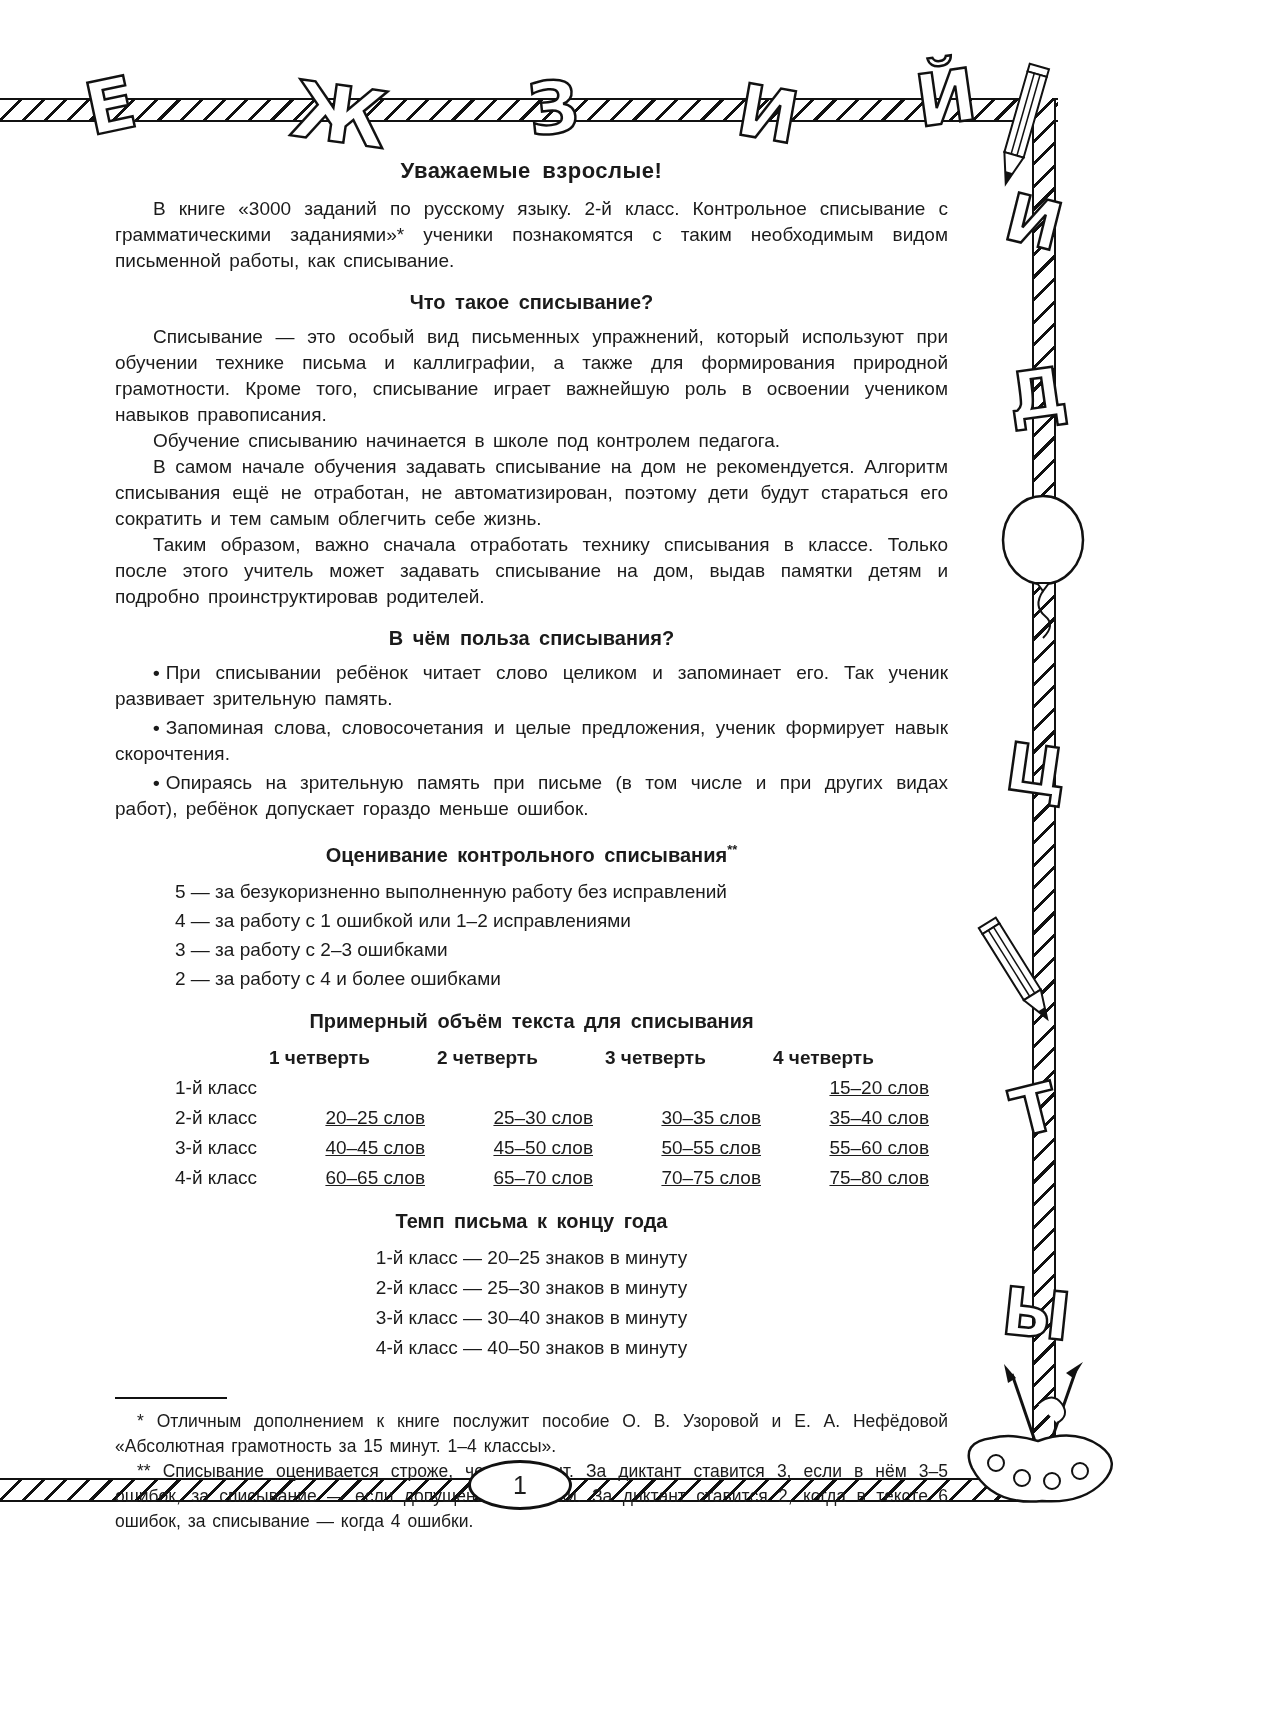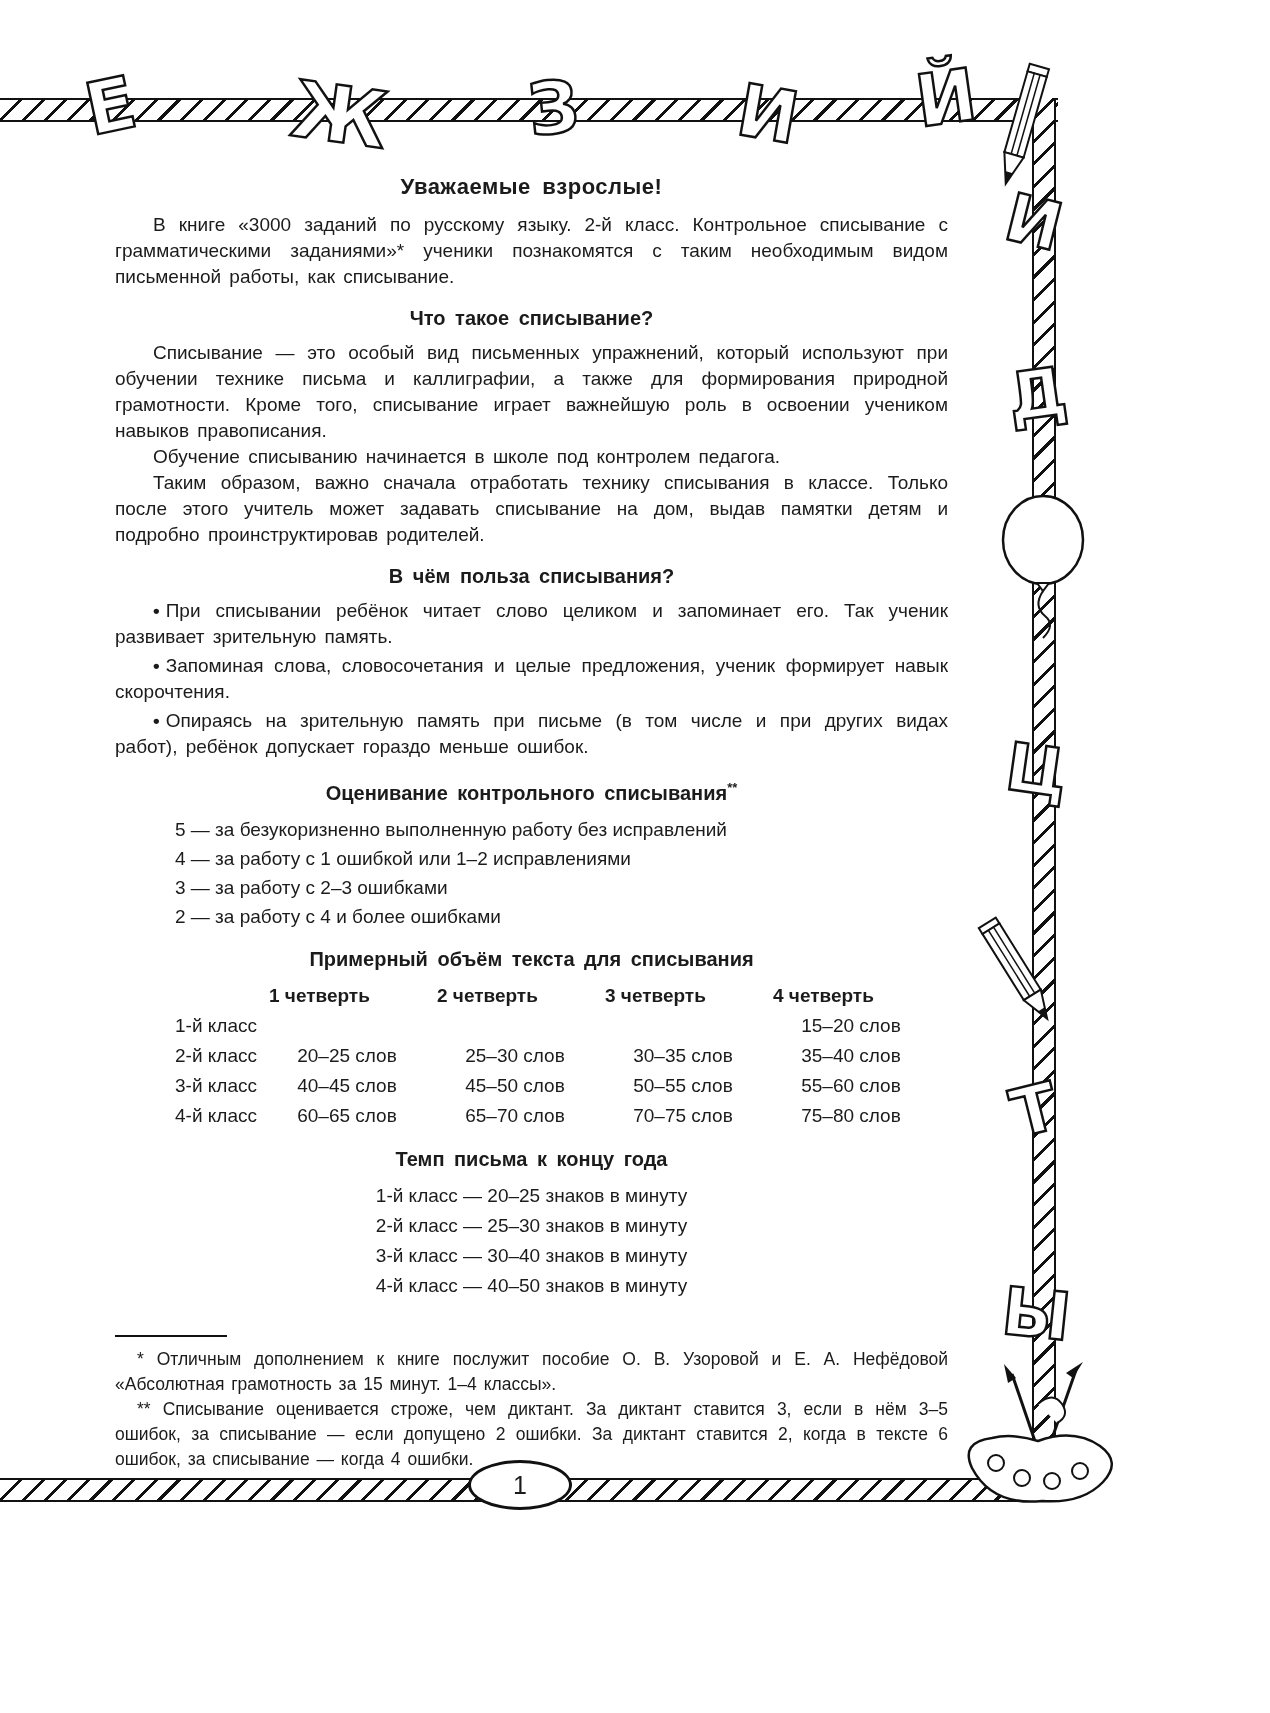--- a/index.html
+++ b/index.html
@@ -57,21 +57,21 @@
     border: 3px solid #111;
     border-radius: 50%;
     display: flex; align-items: center; justify-content: center;
     font-size: 25px;
     z-index: 4;
   }
 
   
   .content {
     position: absolute;
-    left: 115px; top: 174px;
+    left: 115px; top: 158px;
     width: 833px;
     z-index: 2;
     font-size: 19px;
     line-height: 26px;
   }
   .title {
     text-align: center;
     font-size: 22px;
     font-weight: bold;
     letter-spacing: 0.5px;
@@ -104,21 +104,21 @@
     margin-top: 4px;
   }
   .vol-table th, .vol-table td {
     font-size: 19px;
     padding: 2px 6px;
     height: 28px;
     white-space: nowrap;
   }
   .vol-table th { font-weight: bold; text-align: left; }
   .vol-table td.label-cell { text-align: right; width: 120px; }
-  .vol-table td.val-cell { text-align: center; width: 168px; }
+  .vol-table td.val-cell { text-align: right; width: 168px; text-decoration: underline; }
   .tempo-list {
     width: fit-content;
     margin: 4px auto 0 auto;
     line-height: 30px;
     text-align: right;
   }
   .footnotes { margin-top: 34px; font-size: 17.5px; line-height: 25px; }
   .footnote-rule {
     width: 112px; border-top: 2px solid #111; margin-bottom: 10px;
   }
@@ -189,20 +189,21 @@
 
   <div class="content">
 
     <h1 class="title">Уважаемые взрослые!</h1>
 
     <p class="para">В книге «3000 заданий по русскому языку. 2-й класс. Контрольное списывание с грамматическими заданиями»* ученики познакомятся с таким необходимым видом письменной работы, как списывание.</p>
 
     <h2 class="sec-heading">Что такое списывание?</h2>
     <p class="para">Списывание — это особый вид письменных упражнений, который используют при обучении технике письма и каллиграфии, а также для формирования природной грамотности. Кроме того, списывание играет важнейшую роль в освоении учеником навыков правописания.</p>
     <p class="para">Обучение списыванию начинается в школе под контролем педагога.</p>
+    <p class="para">В самом начале обучения задавать списывание на дом не рекомендуется. Алгоритм списывания ещё не отработан, не автоматизирован, поэтому дети будут стараться его сократить и тем самым облегчить себе жизнь.</p>
     <p class="para">Таким образом, важно сначала отработать технику списывания в классе. Только после этого учитель может задавать списывание на дом, выдав памятки детям и подробно проинструктировав родителей.</p>
 
     <h2 class="sec-heading">В чём польза списывания?</h2>
     <p class="bullet-para"><span class="bullet-glyph">•</span><span>При списывании ребёнок читает слово целиком и запоминает его. Так ученик развивает зрительную память.</span></p>
     <p class="bullet-para"><span class="bullet-glyph">•</span><span>Запоминая слова, словосочетания и целые предложения, ученик формирует навык скорочтения.</span></p>
     <p class="bullet-para"><span class="bullet-glyph">•</span><span>Опираясь на зрительную память при письме (в том числе и при других видах работ), ребёнок допускает гораздо меньше ошибок.</span></p>
 
     <h2 class="sec-heading"><span>Оценивание контрольного списывания</span><sup class="grading-sup">**</sup></h2>
     <div class="grading-list">
       <div>5 — за безукоризненно выполненную работу без исправлений</div>

